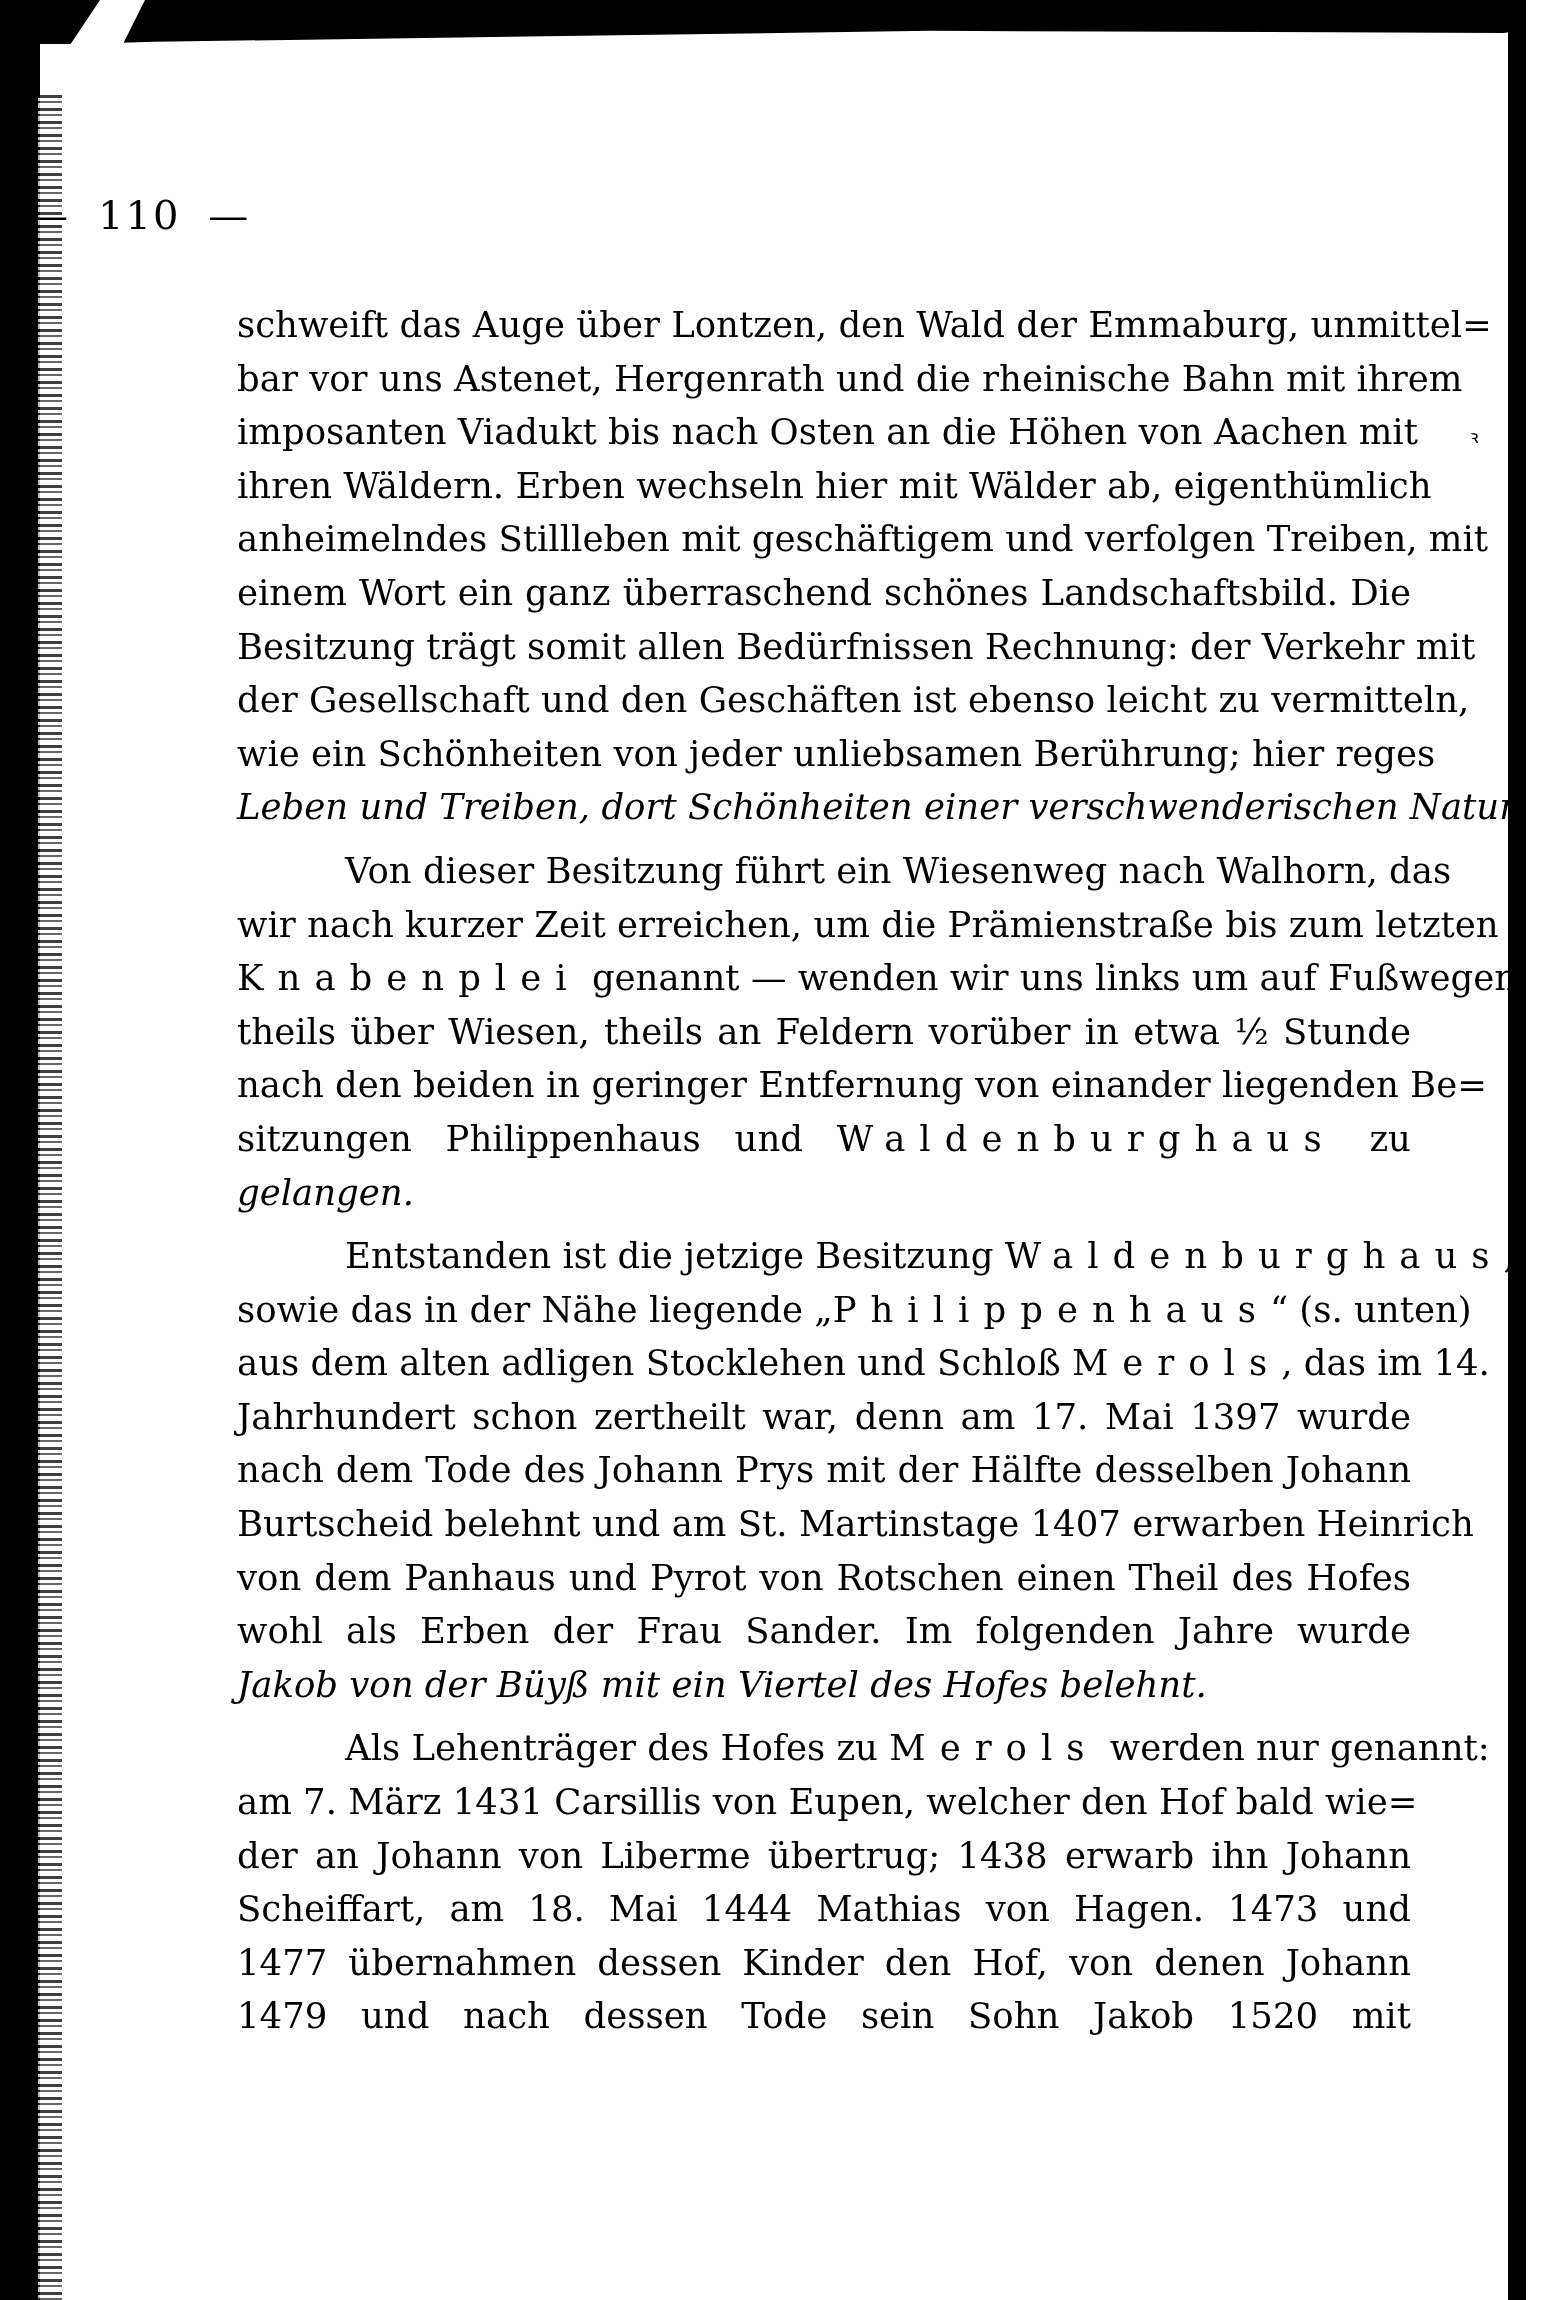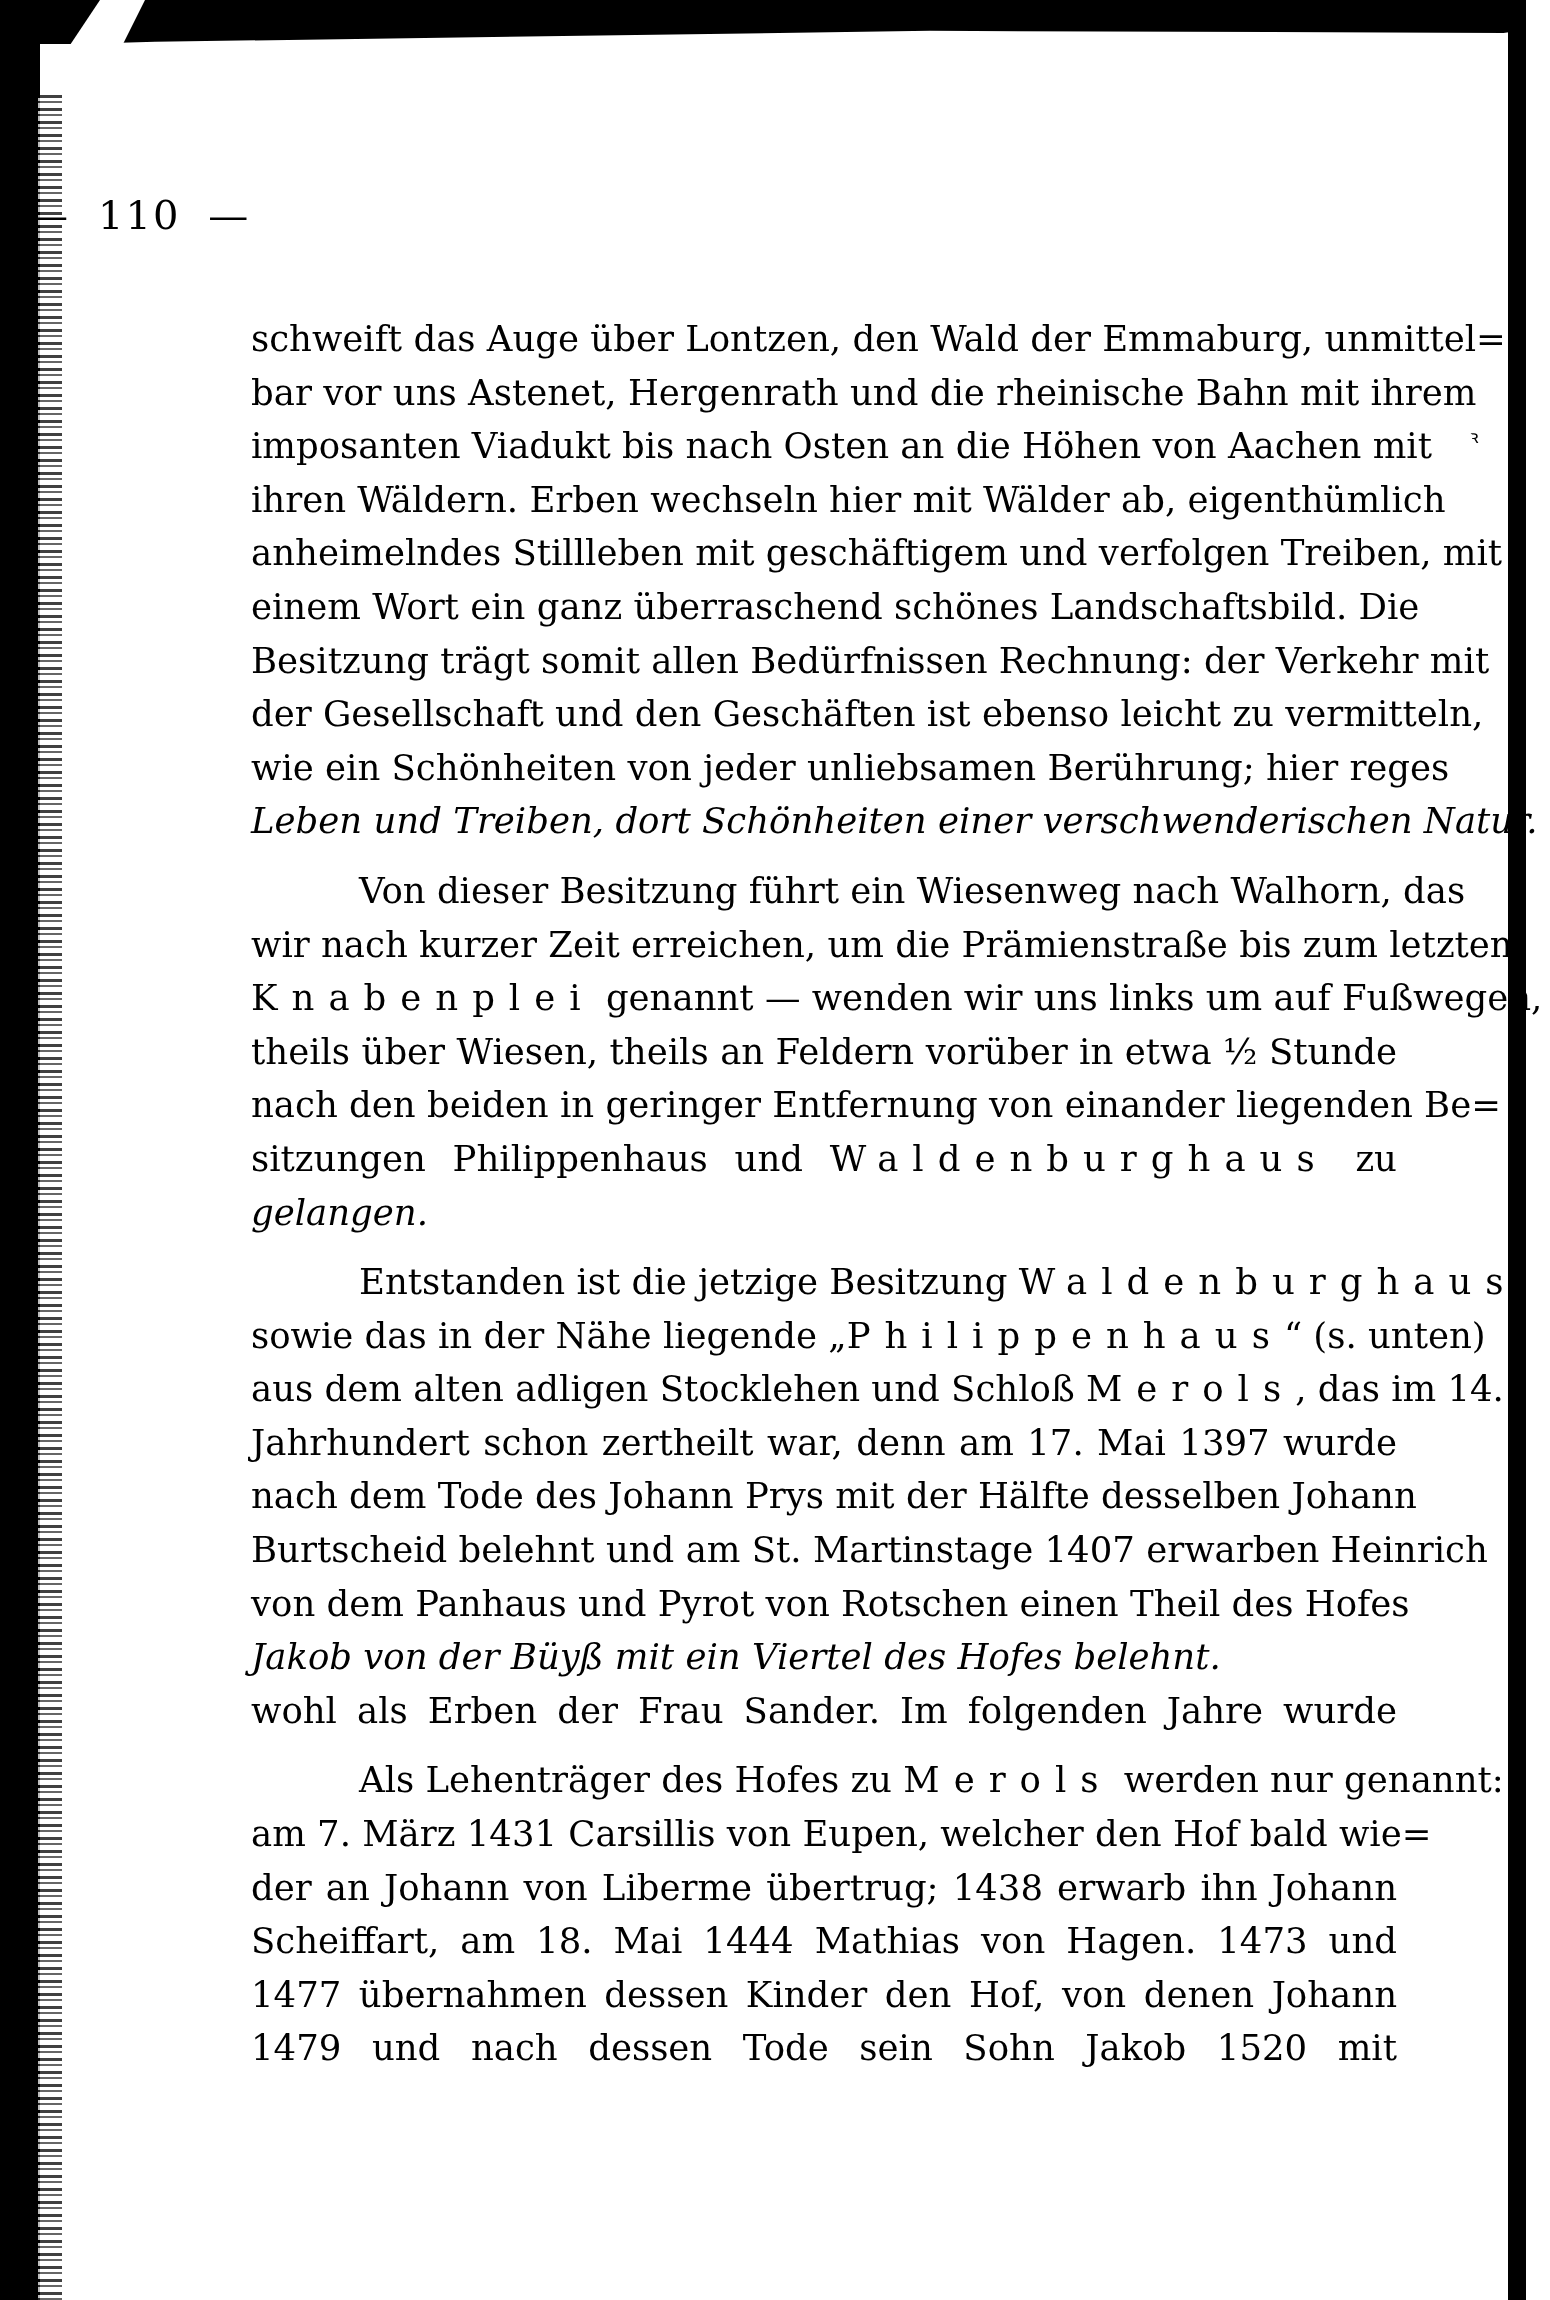--- a/index.html
+++ b/index.html
@@ -34,21 +34,21 @@
     }
     .page-number {
       position: absolute; left: 0; width: 1550px; top: 192px; 
       font-size: 40px; letter-spacing: 2px;
     }
     .page-number .dash { display: inline-block; margin: 0 28px; }
     .text-block {
       position: absolute; left: 235px; top: 296px; width: 1178px;
       font-size: 35.5px; line-height: 53.6px;
     }
-    .para { margin: 16px; text-align: justify; text-align-last: auto; }
+    .para { margin: 2px; text-align: justify; text-align-last: auto; }
     .para + .para { margin-top: 10px; }
     .line { display: block; text-align: justify; text-align-last: justify; white-space: nowrap; }
     .line.last { text-align-last: left; font-style: italic; }
     .spaced { letter-spacing: 14px; }
     .margin-mark {
       position: absolute; left: 1470px; top: 424px; font-size: 18px;
     }
   </style>
 </head>
 <body>
@@ -92,22 +92,22 @@
   </p>
 
   <p class="para">
     <span class="line" style="padding-left:108px">Entstanden ist die jetzige Besitzung <span class="spaced">Waldenburghaus</span>,</span>
     <span class="line">sowie das in der Nähe liegende „<span class="spaced">Philippenhaus</span>“ (s. unten)</span>
     <span class="line">aus dem alten adligen Stocklehen und Schloß <span class="spaced">Merols</span>, das im 14.</span>
     <span class="line">Jahrhundert schon zertheilt war, denn am 17. Mai 1397 wurde</span>
     <span class="line">nach dem Tode des Johann Prys mit der Hälfte desselben Johann</span>
     <span class="line">Burtscheid belehnt und am St. Martinstage 1407 erwarben Heinrich</span>
     <span class="line">von dem Panhaus und Pyrot von Rotschen einen Theil des Hofes</span>
+    <span class="line">wohl als Erben der Frau Sander. Im folgenden Jahre wurde</span>
     <span class="line last">Jakob von der Büyß mit ein Viertel des Hofes belehnt.</span>
-    <span class="line">wohl als Erben der Frau Sander. Im folgenden Jahre wurde</span>
   </p>
 
   <p class="para">
     <span class="line" style="padding-left:108px">Als Lehenträger des Hofes zu <span class="spaced">Merols</span> werden nur genannt:</span>
     <span class="line">am 7. März 1431 Carsillis von Eupen, welcher den Hof bald wie=</span>
     <span class="line">der an Johann von Liberme übertrug; 1438 erwarb ihn Johann</span>
     <span class="line">Scheiffart, am 18. Mai 1444 Mathias von Hagen. 1473 und</span>
     <span class="line">1477 übernahmen dessen Kinder den Hof, von denen Johann</span>
     <span class="line">1479 und nach dessen Tode sein Sohn Jakob 1520 mit</span>
   </p>

